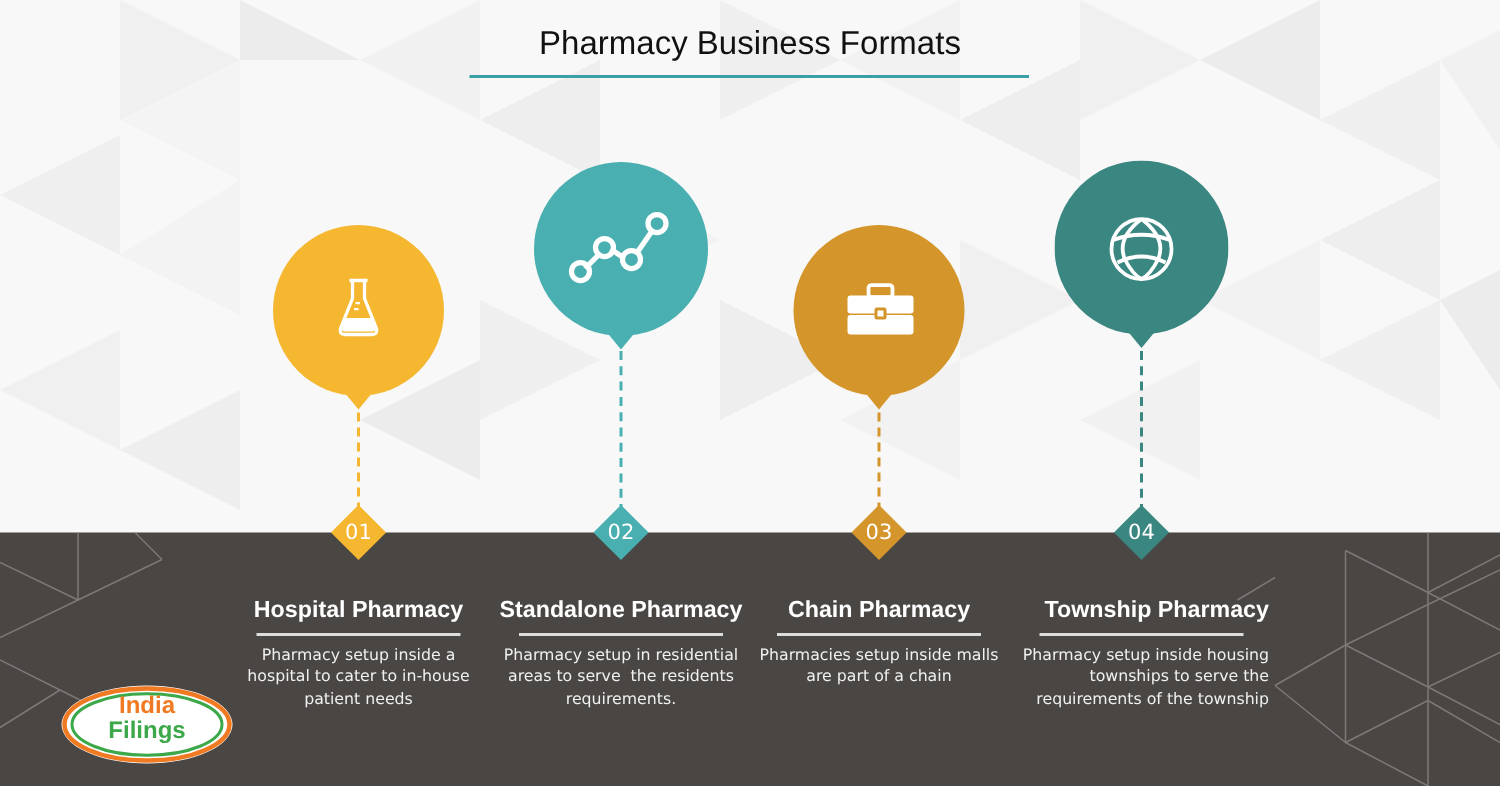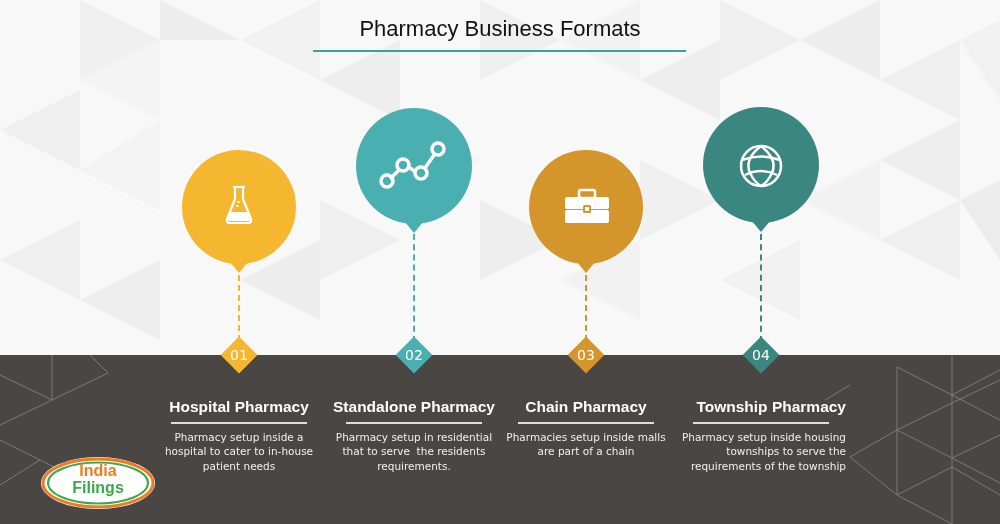--- a/index.html
+++ b/index.html
@@ -169,21 +169,21 @@
     <div>hospital to cater to in-house</div>
     <div>patient needs</div>
   </div>
 </div>
 
 <div class="card" style="left:329px;">
   <div class="card-title">Standalone Pharmacy</div>
   <div class="card-line"></div>
   <div class="card-desc">
     <div>Pharmacy setup in residential</div>
-    <div style="white-space:pre;">that to serve  the residents</div>
+    <div style="white-space:pre;">areas to serve  the residents</div>
     <div>requirements.</div>
   </div>
 </div>
 
 <div class="card" style="left:501px;">
   <div class="card-title">Chain Pharmacy</div>
   <div class="card-line"></div>
   <div class="card-desc">
     <div>Pharmacies setup inside malls</div>
     <div>are part of a chain</div>

